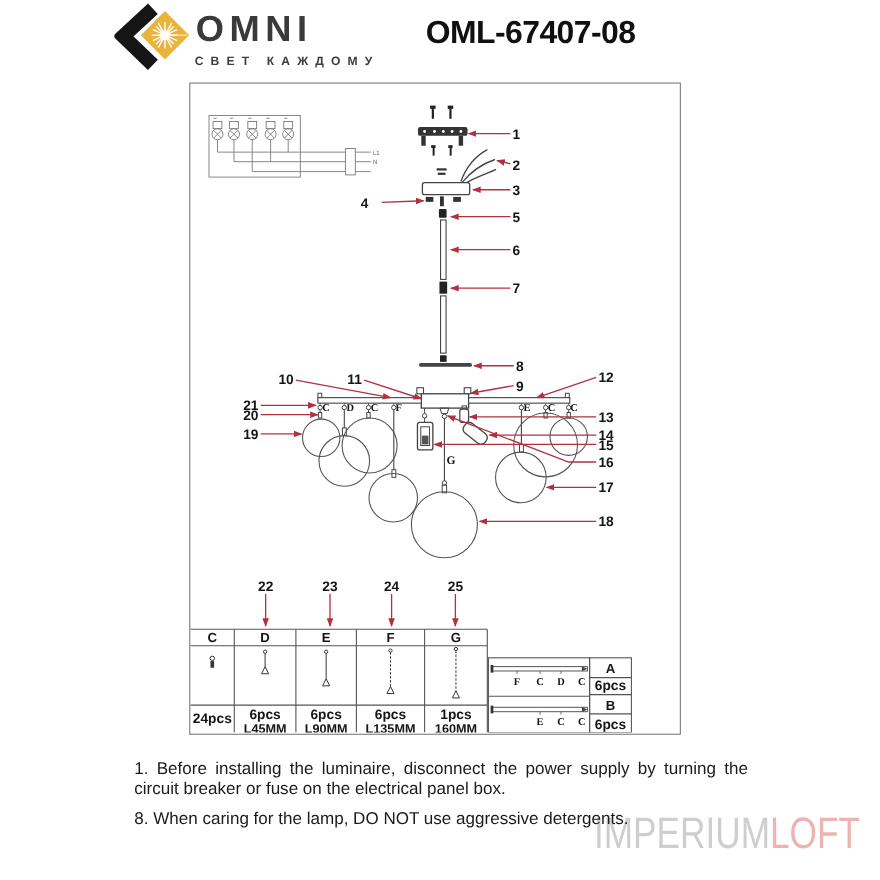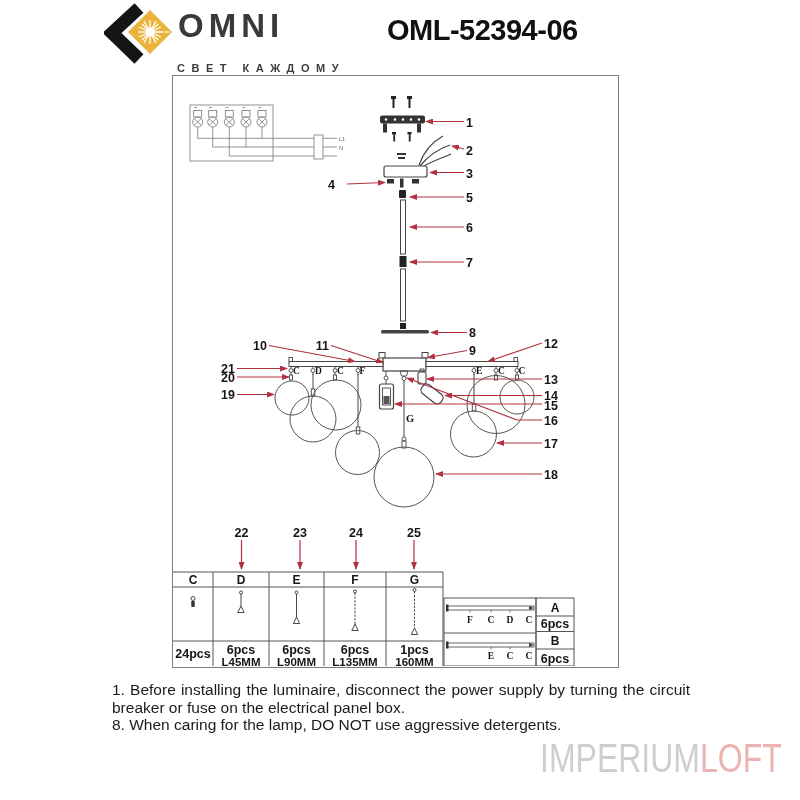--- a/index.html
+++ b/index.html
@@ -5,41 +5,41 @@
   html,body{margin:0;padding:0;background:#ffffff;}
   .page{position:relative;width:800px;height:800px;background:#ffffff;overflow:hidden;
         font-family:"Liberation Sans",sans-serif;}
   
   .logo-mark{position:absolute;left:104px;top:2px;width:78px;height:78px;}
   .brand-omni{position:absolute;left:178px;top:7px;font-size:33px;font-weight:bold;
               letter-spacing:5px;color:#3a3a3a;}
   .brand-lux{position:absolute;left:267px;top:6px;width:74px;height:37px;background:#171717;
              color:#efb63c;font-size:29px;font-weight:bold;letter-spacing:6px;
              display:flex;align-items:center;justify-content:center;border-radius:2px;}
-  .brand-tagline{position:absolute;left:177px;top:62px;font-size:11px;font-weight:bold;
+  .brand-tagline{position:absolute;left:177px;top:50px;font-size:11px;font-weight:bold;
                  letter-spacing:6.5px;color:#3d3d3d;}
   .model{position:absolute;left:387px;top:14px;width:240px;font-size:29px;font-weight:bold;
          color:#101010;letter-spacing:-0.5px;}
   
   .diagram-box{position:absolute;left:172px;top:75px;width:447px;height:593px;
                border:1.5px solid #7c7c7c;box-sizing:border-box;}
   .diagram-box svg{position:absolute;left:0;top:0;}
   svg text{font-family:"Liberation Sans",sans-serif;font-weight:bold;fill:#151515;}
   .num{font-size:12.5px;}
   .letter{font-family:"Liberation Serif","DejaVu Serif",serif;font-size:9.5px;}
   .gletter{font-family:"Liberation Serif","DejaVu Serif",serif;font-size:10.5px;}
   .thead{font-size:12px;text-anchor:middle;}
   .qty{font-size:12.5px;text-anchor:middle;}
   .len{font-size:11.5px;text-anchor:middle;}
   .barletter{font-family:"Liberation Serif","DejaVu Serif",serif;font-size:9.5px;text-anchor:middle;}
   .wlabel{font-size:5.5px;font-weight:normal;fill:#666;text-anchor:start;}
   
   .instructions{position:absolute;left:112px;top:681px;width:578px;z-index:2;
                 font-size:15.5px;line-height:17.6px;color:#1b1b1b;}
-  .instructions p{margin:0;text-align:justify;}
+  .instructions p{margin:10px;text-align:justify;}
   .watermark{position:absolute;left:540px;top:736px;z-index:1;font-size:40px;font-weight:normal;
              letter-spacing:0px;transform:scaleX(0.8);transform-origin:left top;
              white-space:nowrap;opacity:0.8;pointer-events:none;}
   .wm-gray{color:#c3c3c3;}
   .wm-pink{color:#e9a0a0;}
 </style>
 </head>
 <body>
 
 <div class="page">
@@ -55,21 +55,21 @@
       <line x1="40" y1="19" x2="52" y2="41"></line>
       <line x1="52" y1="19" x2="40" y2="41"></line>
       <line x1="35" y1="25" x2="57" y2="35"></line>
       <line x1="57" y1="25" x2="35" y2="35"></line>
       <line x1="48" y1="30" x2="66" y2="30" stroke-width="0.9"></line>
     </g>
     <circle cx="46" cy="30" r="4.5" fill="#ffffff"></circle>
   </svg>
   <div class="brand-omni">OMNI</div>
   <div class="brand-tagline">СВЕТ КАЖДОМУ</div>
-  <div class="model">OML-52394-06</div>
+  <div class="model">OML-67407-08</div>
 
   <div class="diagram-box">
   <svg width="444" height="590" viewBox="0 0 444 590">
     <defs>
       <marker id="arw" markerWidth="8" markerHeight="6" refX="7" refY="3" orient="auto" markerUnits="userSpaceOnUse">
         <path d="M0,0 L8,3 L0,6 Z" fill="#b03240"></path>
       </marker>
     </defs>
 
     <g stroke="#777" stroke-width="0.8" fill="none">

